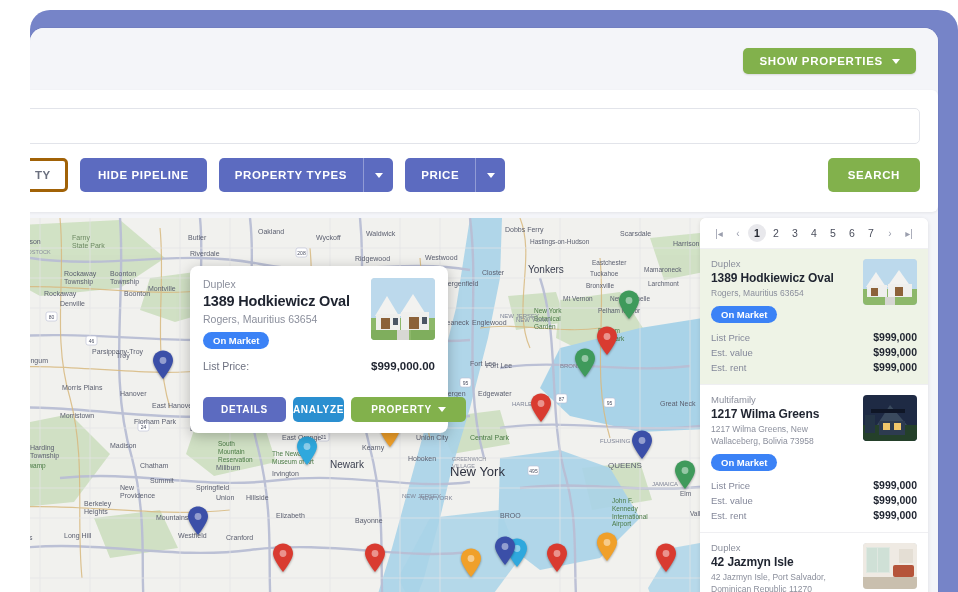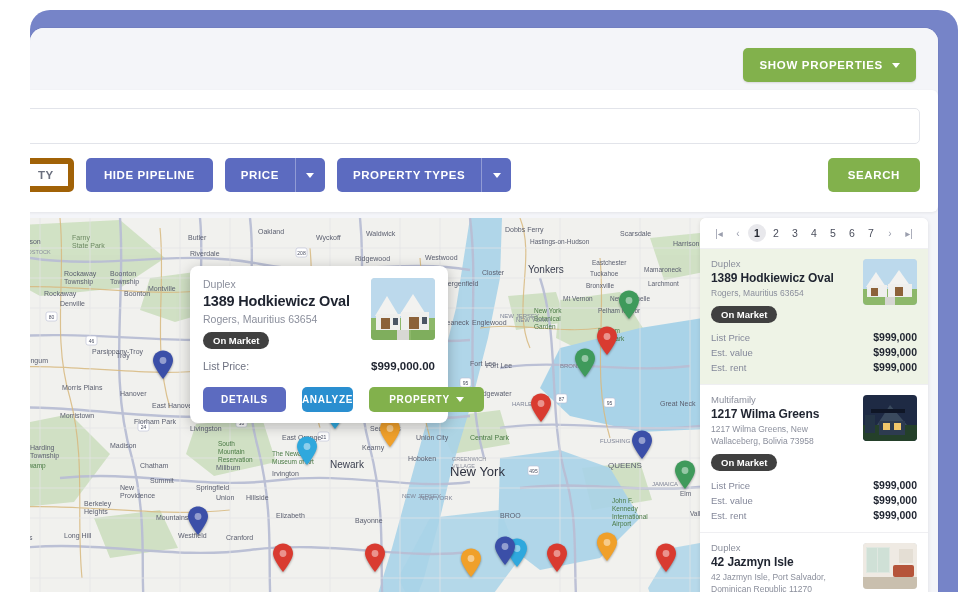--- a/index.html
+++ b/index.html
@@ -37,21 +37,21 @@
 
   
   #topbar {
     position: absolute; left: 0; top: 0;
     width: 938px; height: 62px;
     background: #f4f5f9;
   }
   #show-properties-btn {
     position: absolute;
     right: 22px; top: 20px;
-    height: 34px;
+    height: 26px;
     padding: 0 16px;
     background: #82b14c;
     color: #ffffff;
     border: none;
     border-radius: 5px;
     font-size: 11.5px;
     font-weight: 700;
     letter-spacing: 0.7px;
     display: flex; align-items: center; gap: 9px;
     cursor: pointer;
@@ -104,21 +104,21 @@
     color: #ffffff;
     cursor: pointer;
     display: inline-flex;
     align-items: center;
     justify-content: center;
     font-family: "Liberation Sans", sans-serif;
   }
   .btn-outline {
     background: #ffffff;
     color: #6a6f7e;
-    border: 6px solid #a16207;
+    border: 3px solid #a16207;
     padding: 0 14px;
   }
   .btn-purple { background: #5c6bc0; padding: 0 18px; }
   .btn-green  { background: #82b14c; padding: 12px 20px; }
   .split {
     display: inline-flex;
     height: 34px;
     border-radius: 5px;
     overflow: hidden;
     background: #5c6bc0;
@@ -188,36 +188,36 @@
   #popup-card .pc-addr { font-size: 10.5px; color: #8b8f9c; margin-top: 4px; }
   .badge {
     display: inline-block;
     margin-top: 7px;
     padding: 3px 10px;
     border-radius: 11px;
     font-size: 9.5px;
     font-weight: 700;
     color: #ffffff;
   }
-  .badge-on  { background: #404040; }
+  .badge-on  { background: #3b82f6; }
   #popup-thumb {
     position: absolute;
     right: 13px; top: 12px;
     width: 64px; height: 62px;
     border-radius: 4px;
     overflow: hidden;
     background: #cfd8dc;
   }
   .pc-rows { margin-top: 9px; }
   .pc-row {
     display: flex; justify-content: space-between; align-items: baseline;
     font-size: 10.5px; color: #6d7180; padding: 1.5px 0;
   }
   .pc-row .v { font-size: 11.5px; font-weight: 700; color: #1f2430; padding-left: 28px; }
-  #popup-actions { display: flex; gap: 16px; margin-top: 14px; }
+  #popup-actions { display: flex; gap: 7px; margin-top: 24px; }
   #popup-actions .btn { height: 25px; font-size: 10px; letter-spacing: 0.7px; flex: 1; }
   .btn-blue { background: #2a8fd0; }
 
   
   #listing-panel {
     position: absolute;
     right: 10px; top: 0;
     width: 228px; height: 402px;
     background: #ffffff;
     border-radius: 6px;
@@ -280,27 +280,27 @@
           <span class="caret-down"></span>
         </button>
       </div>
 
       <div id="search-panel">
         <input id="search-input" type="text" placeholder="" style="">
         <div id="filter-row">
             <button class="btn btn-outline">TY</button>
             <button class="btn btn-purple">HIDE PIPELINE</button>
             <span class="split">
-              <button class="split-main">PRICE</button>
+              <button class="split-main">PROPERTY TYPES</button>
               <button class="split-arrow">
                 <span class="caret-down"></span>
               </button>
             </span>
             <span class="split">
-              <button class="split-main">PROPERTY TYPES</button>
+              <button class="split-main">PRICE</button>
               <button class="split-arrow">
                 <span class="caret-down"></span>
               </button>
             </span>
             <button class="btn btn-green" id="search-btn">SEARCH</button>
           </div>
       </div>
 
       <div id="body-area">
 

